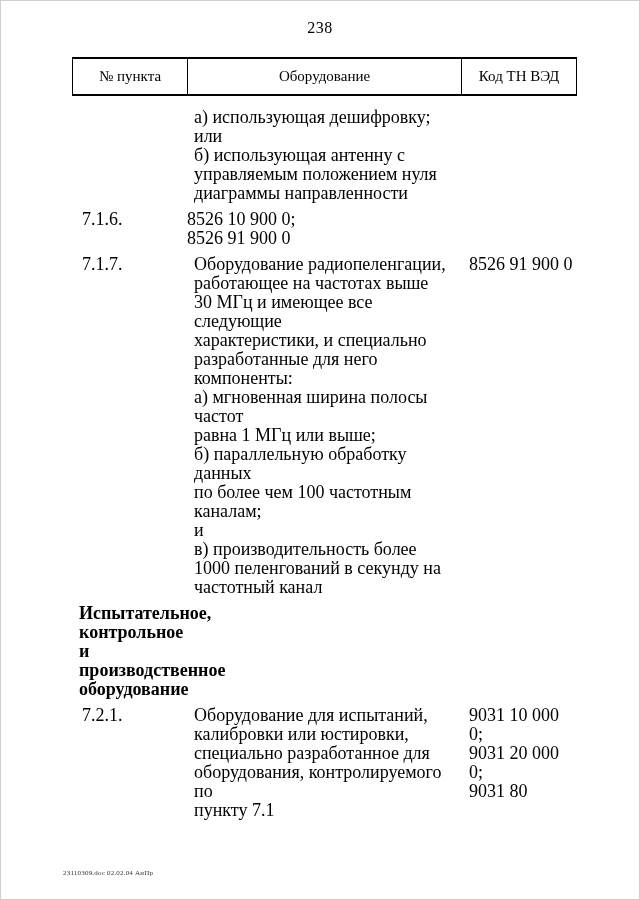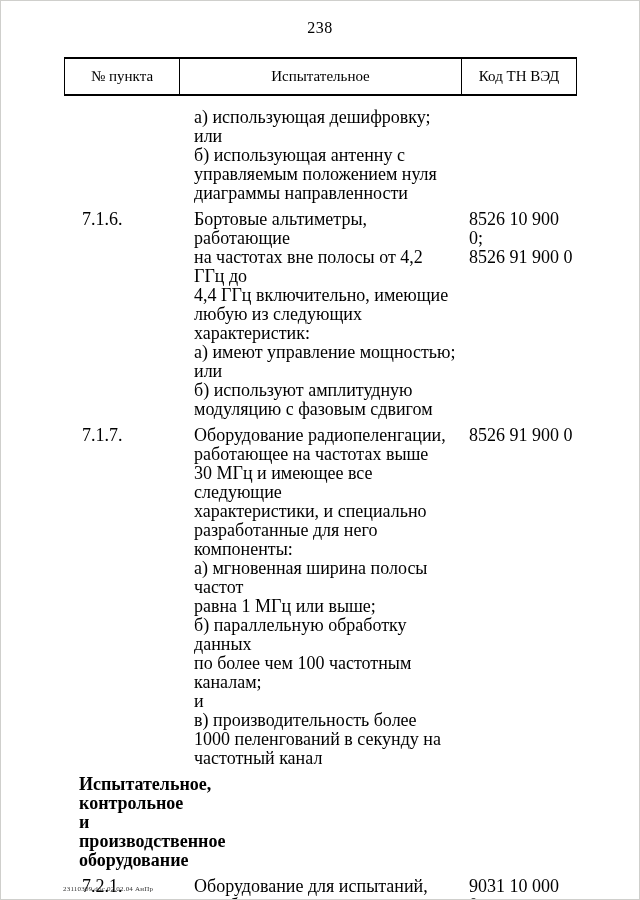--- a/index.html
+++ b/index.html
@@ -21,20 +21,21 @@
     letter-spacing:0.5px;
   }
   .doc-table {
     margin:20px 62px 0 63px; 
   }
   .thead {
     display:grid;
     grid-template-columns:115px 1fr 116px;
     border-top:2px solid #000;
     border-bottom:2px solid #000;
+    margin-left:8px;
   }
   .th {
     font-size:15px;
     text-align:center;
     padding:9px 4px;
     border-left:1px solid #000;
   }
   .th:first-child { border-left:1px solid #000; }
   .th:last-child { border-right:1px solid #000; }
   .tbody { padding-top:12px; }
@@ -47,61 +48,54 @@
     font-size:18px;
     line-height:19px;
     white-space:pre-line;
   }
   .td-item { padding-left:18px; }
   .td-name { padding-left:15px; padding-right:4px; }
   .td-code { padding-left:8px; }
   .tr.section .td-name { font-weight:bold; }
   .footer-note {
     position:absolute;
-    left:62px; bottom:6px;
+    left:62px; bottom:22px;
     font-size:7px;
     color:#333;
     letter-spacing:0.2px;
   }
 </style>
 </head>
 <body>
 
 <div class="page">
 
   <div class="page-number">238</div>
 
   <div class="doc-table">
 
     <div class="thead">
       <div class="th">№ пункта</div>
-      <div class="th">Испытательное</div>
+      <div class="th">Оборудование</div>
       <div class="th">Код ТН ВЭД</div>
     </div>
 
     <div class="tbody">
 
       <div class="tr">
         <div class="td td-item"></div>
         <div class="td td-name">а) использующая дешифровку; или
 б) использующая антенну с
 управляемым положением нуля
 диаграммы направленности</div>
         <div class="td td-code"></div>
       </div>
 
       <div class="tr">
         <div class="td td-item">7.1.6.</div>
-        <div class="td td-name">Бортовые альтиметры, работающие
-на частотах вне полосы от 4,2 ГГц до
-4,4 ГГц включительно, имеющие
-любую из следующих характеристик:
-а) имеют управление мощностью; или
-б) используют амплитудную
-модуляцию с фазовым сдвигом</div>
         <div class="td td-code">8526 10 900 0;
 8526 91 900 0</div>
       </div>
 
       <div class="tr">
         <div class="td td-item">7.1.7.</div>
         <div class="td td-name">Оборудование радиопеленгации,
 работающее на частотах выше
 30 МГц и имеющее все следующие
 характеристики, и специально

